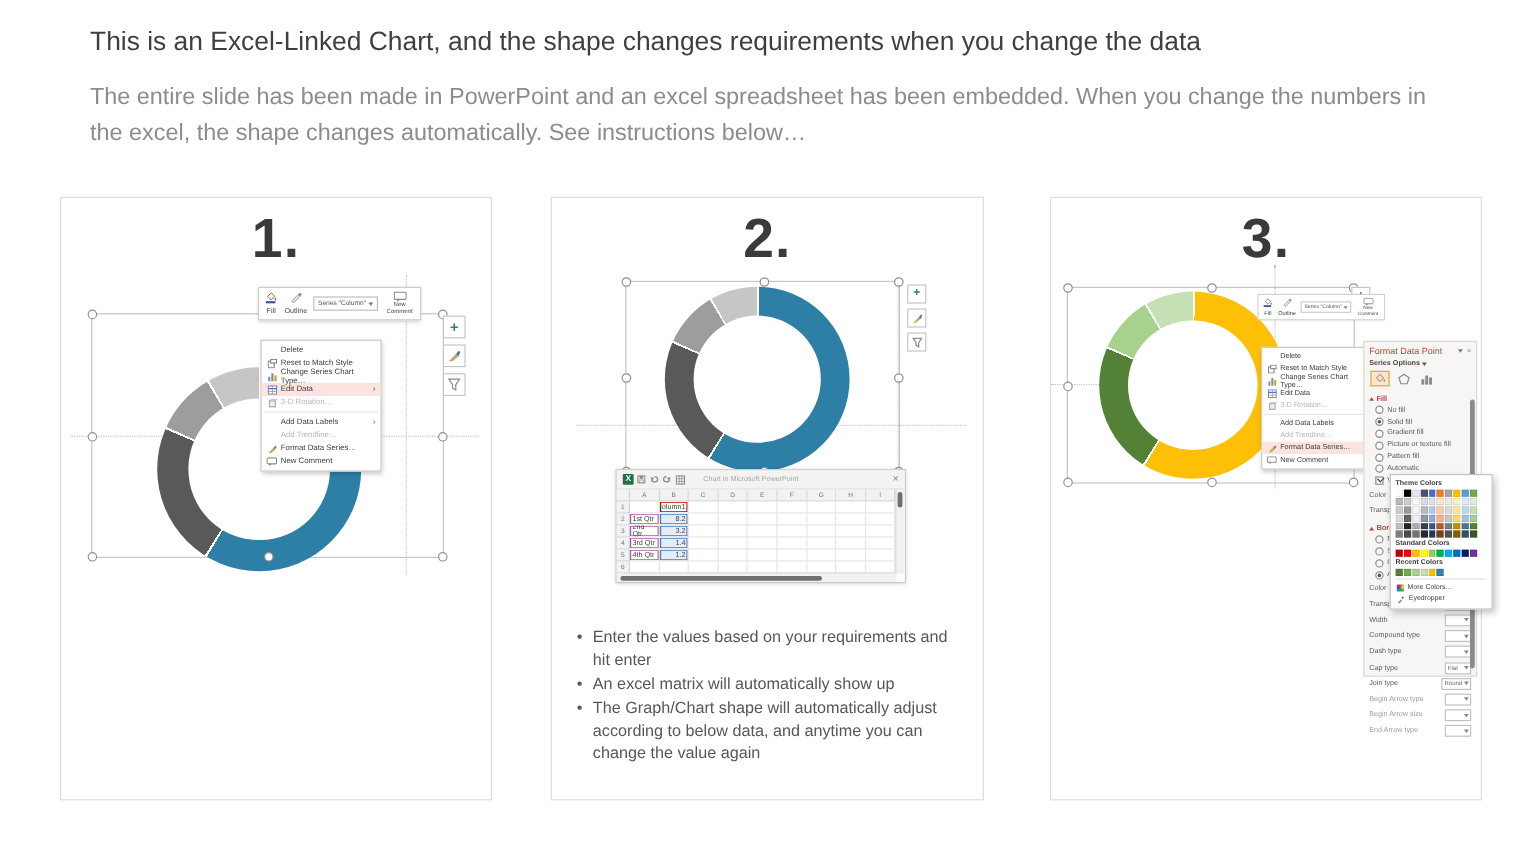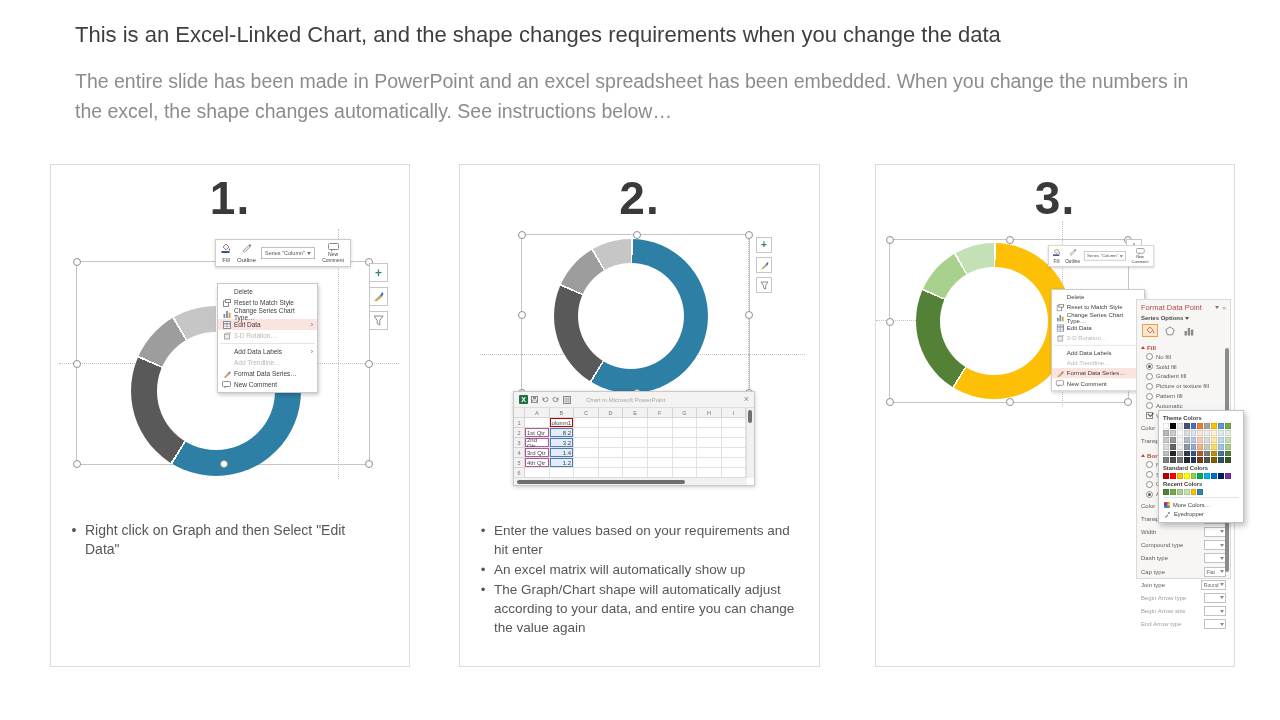--- a/index.html
+++ b/index.html
@@ -77,21 +77,21 @@
   .cell.num{justify-content:flex-end;}
   .selH{box-shadow:inset 0 0 0 1px #c00000;}
   .selA{box-shadow:inset 0 0 0 1px #b0599d;}
   .selB{background:#e4ecf7;box-shadow:inset 0 0 0 1px #4a7ebb;}
   .xl-vscroll{position:absolute;top:0;right:0;bottom:7px;width:7px;background:#f1f1f1;border-left:1px solid #ddd;}
   .xl-vthumb{position:absolute;top:2px;left:1px;width:4px;height:13px;background:#6f6f6f;border-radius:2px;}
   .xl-hscroll{position:absolute;left:0;right:7px;bottom:0;height:7px;background:#f1f1f1;border-top:1px solid #ddd;}
   .xl-hthumb{position:absolute;left:3px;top:1.5px;height:4px;width:168px;background:#6f6f6f;border-radius:2px;}
 
   
-  .fmt{position:absolute;left:260px;top:134px;width:93px;height:278px;background:#f7f6f5;border:1px solid #dadada;
+  .fmt{position:absolute;left:260px;top:119px;width:93px;height:278px;background:#f7f6f5;border:1px solid #dadada;
     font-size:6px;color:#555;z-index:8;}
   .fmt-title{display:flex;align-items:center;font-size:7.5px;color:#b4493f;padding:3px 4px 0;}
   .fmt-title .win{margin-left:auto;color:#8a8a8a;font-size:6px;display:flex;gap:3px;align-items:center;}
   .fmt-series{font-size:6px;font-weight:bold;color:#4a4a4a;padding:3px 4px 0;display:flex;align-items:center;gap:2px;}
   .fmt-icons{display:flex;gap:5px;padding:3px 5px;align-items:center;}
   .fi{width:14px;height:11px;display:flex;align-items:center;justify-content:center;}
   .fi.sel{border:1px solid #e8a33d;background:#fbe5d0;}
   .fmt-sec{color:#b4493f;font-weight:bold;font-size:6.2px;padding:4px 4px 1px;display:flex;align-items:center;gap:2px;}
   .tri-up{width:0;height:0;border-left:2.5px solid transparent;border-right:2.5px solid transparent;border-bottom:3px solid #b4493f;}
   .fmt-opt{display:flex;align-items:center;gap:3px;padding:1.4px 4px 1.4px 9px;color:#5b5b5b;}
@@ -251,25 +251,20 @@
         <span class="ic">
           <svg width="9" height="8">
             <rect x="0.5" y="0.5" width="8" height="5" rx="1" fill="#fff" stroke="#8a8a8a"></rect>
             <path d="M2.5 5.5 L2.5 7.5 L4.5 5.5 Z" fill="#8a8a8a"></path>
           </svg>
         </span>
         <span>New Comment</span>
       </div>
     </div>
 
-  <div class="bullets" style="width:318px;">
-      <div class="bullet">
-        <span>Right click on Graph and then Select "Edit Data"</span>
-      </div>
-    </div>
 </div>
 
 <div class="panel" id="p2">
   <div class="step-num">2.</div>
   <div class="hguide" style="left:20px;top:189px;width:325px;"></div>
   <div class="vguide" style="left:288px;top:66px;height:245px;"></div>
   <div class="sel-frame" style="left:61px;top:69px;width:227px;height:158px;">
     <span class="h tl"></span>
       <span class="h tm"></span>
       <span class="h tr"></span>
@@ -411,21 +406,21 @@
   </div>
 
   <div class="bullets" style="width:335px;font-size:13.5px;">
       <div class="bullet">
         <span>Enter the values based on your requirements and hit enter</span>
       </div>
       <div class="bullet">
         <span>An excel matrix will automatically show up</span>
       </div>
       <div class="bullet">
-        <span>The Graph/Chart shape will automatically adjust according to your data, and entire you can change the value again</span>
+        <span>The Graph/Chart shape will automatically adjust according to below data, and anytime you can change the value again</span>
       </div>
     </div>
 </div>
 
 <div class="panel" id="p3">
   <div class="step-num">3.</div>
   <div class="hguide" style="left:0px;top:155px;width:258px;"></div>
   <div class="vguide" style="left:186px;top:56px;height:186px;"></div>
   <div class="sel-frame" style="left:13px;top:74px;width:238px;height:162px;">
     <span class="h tl"></span>

